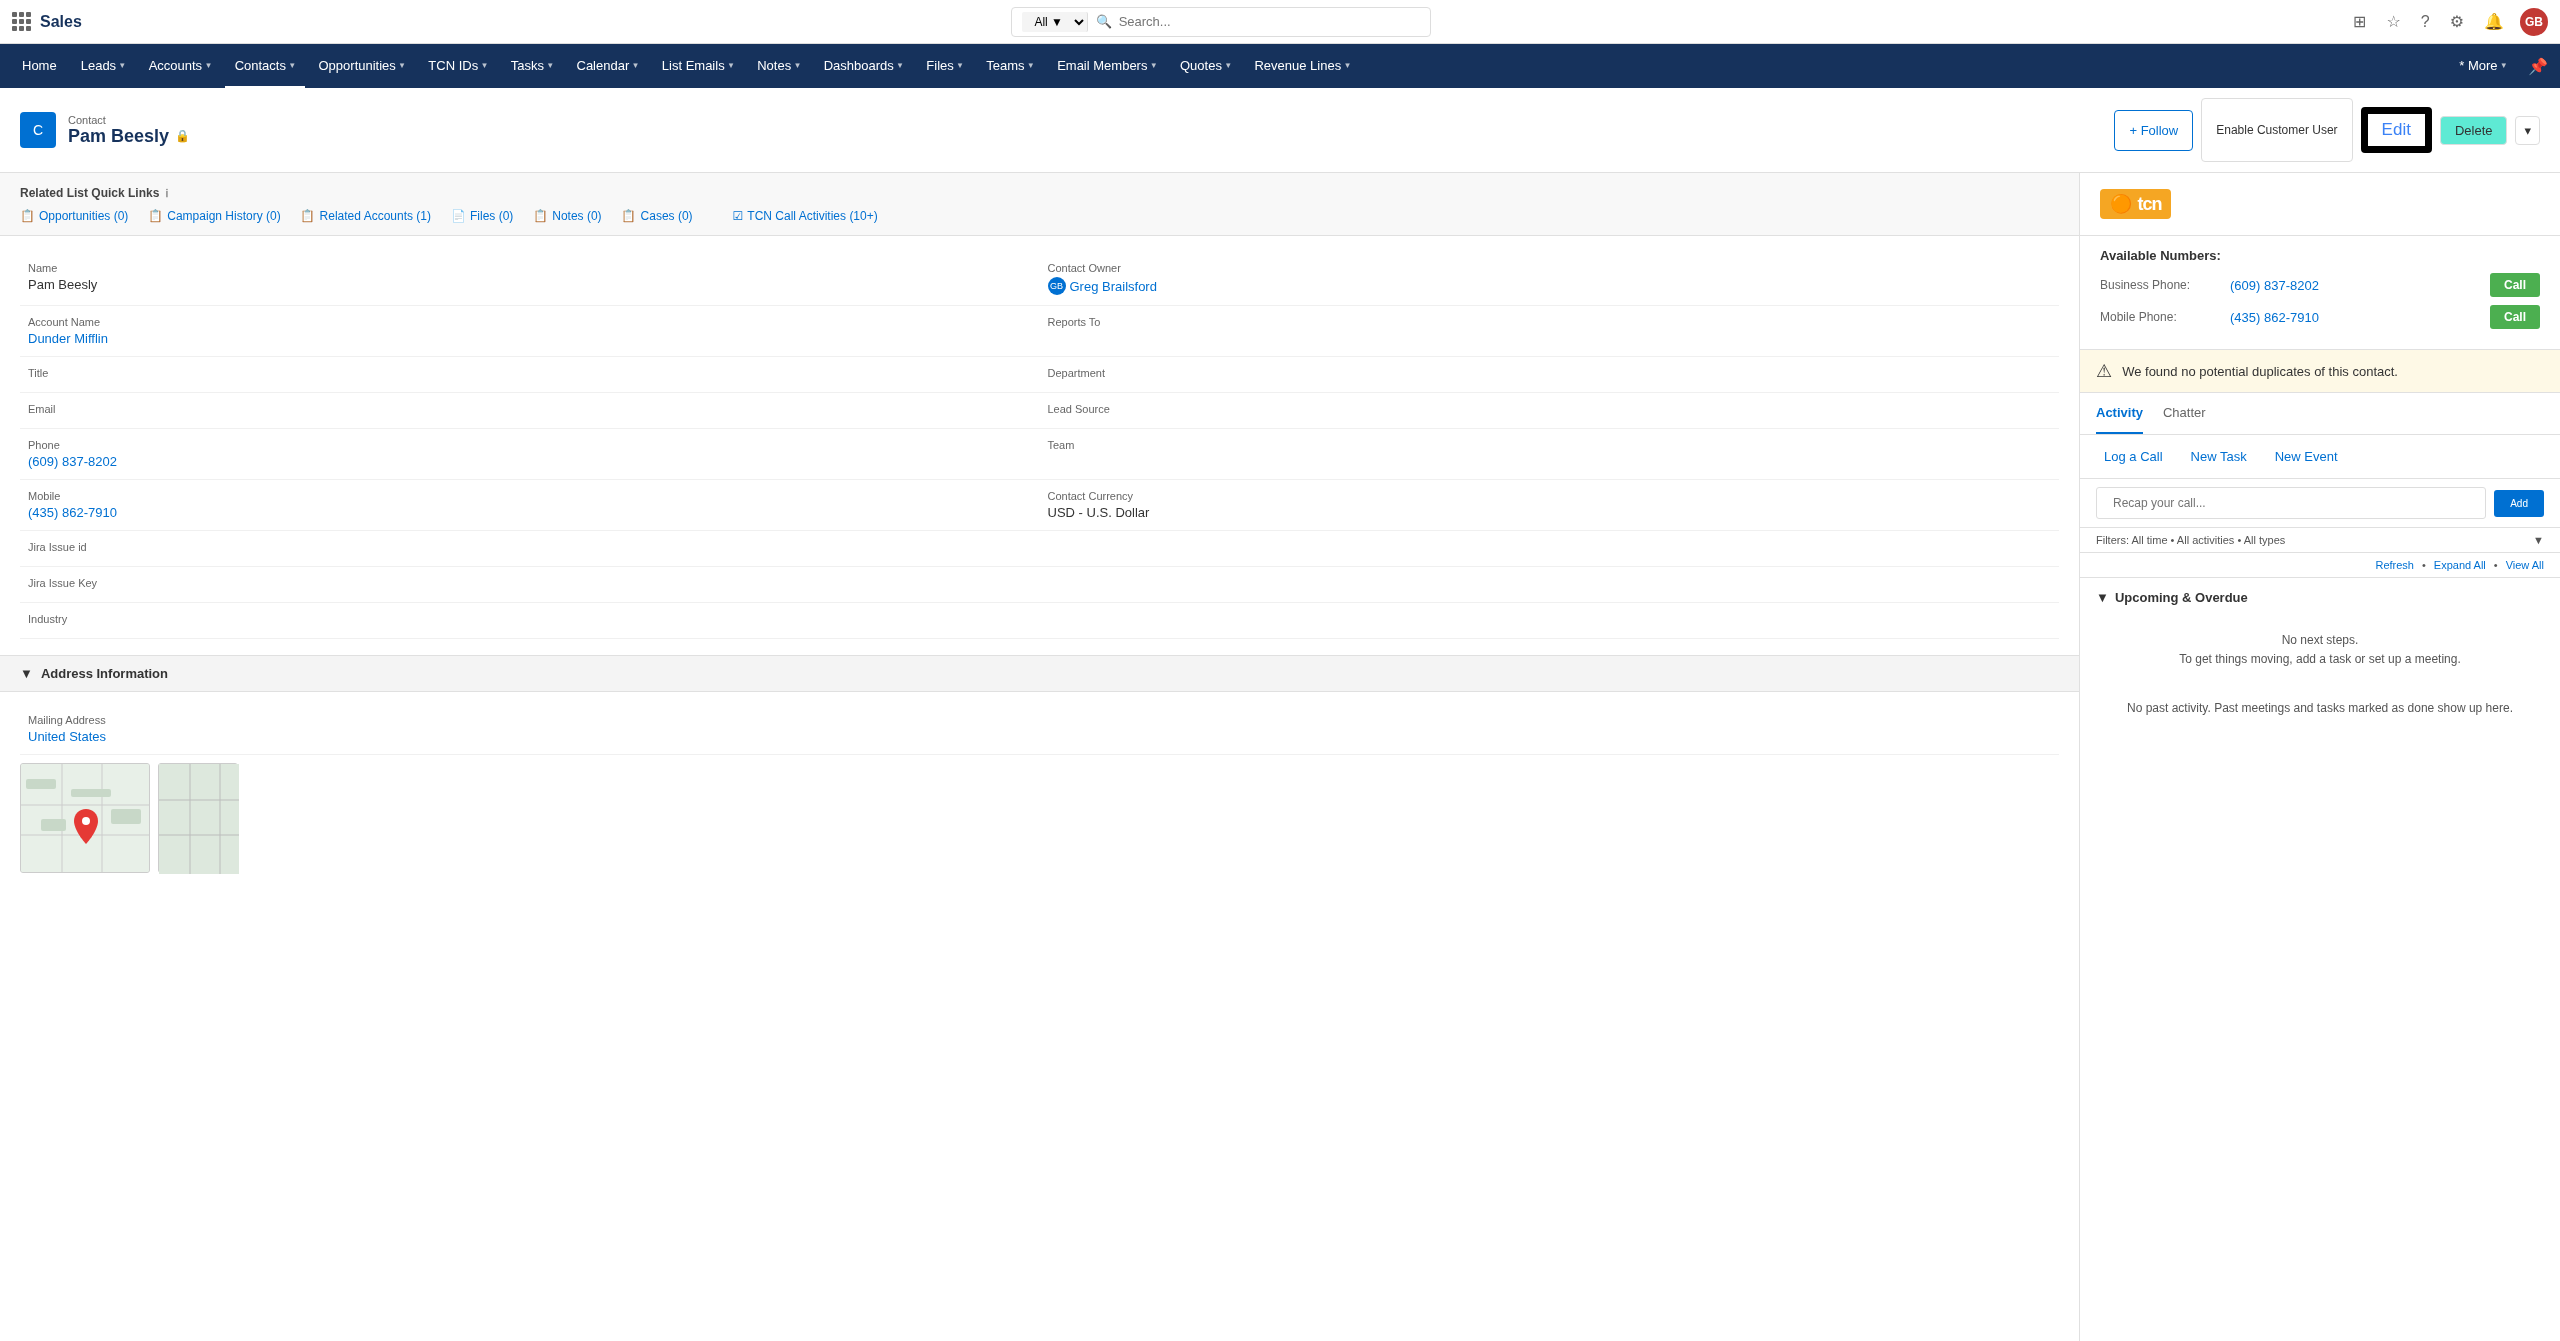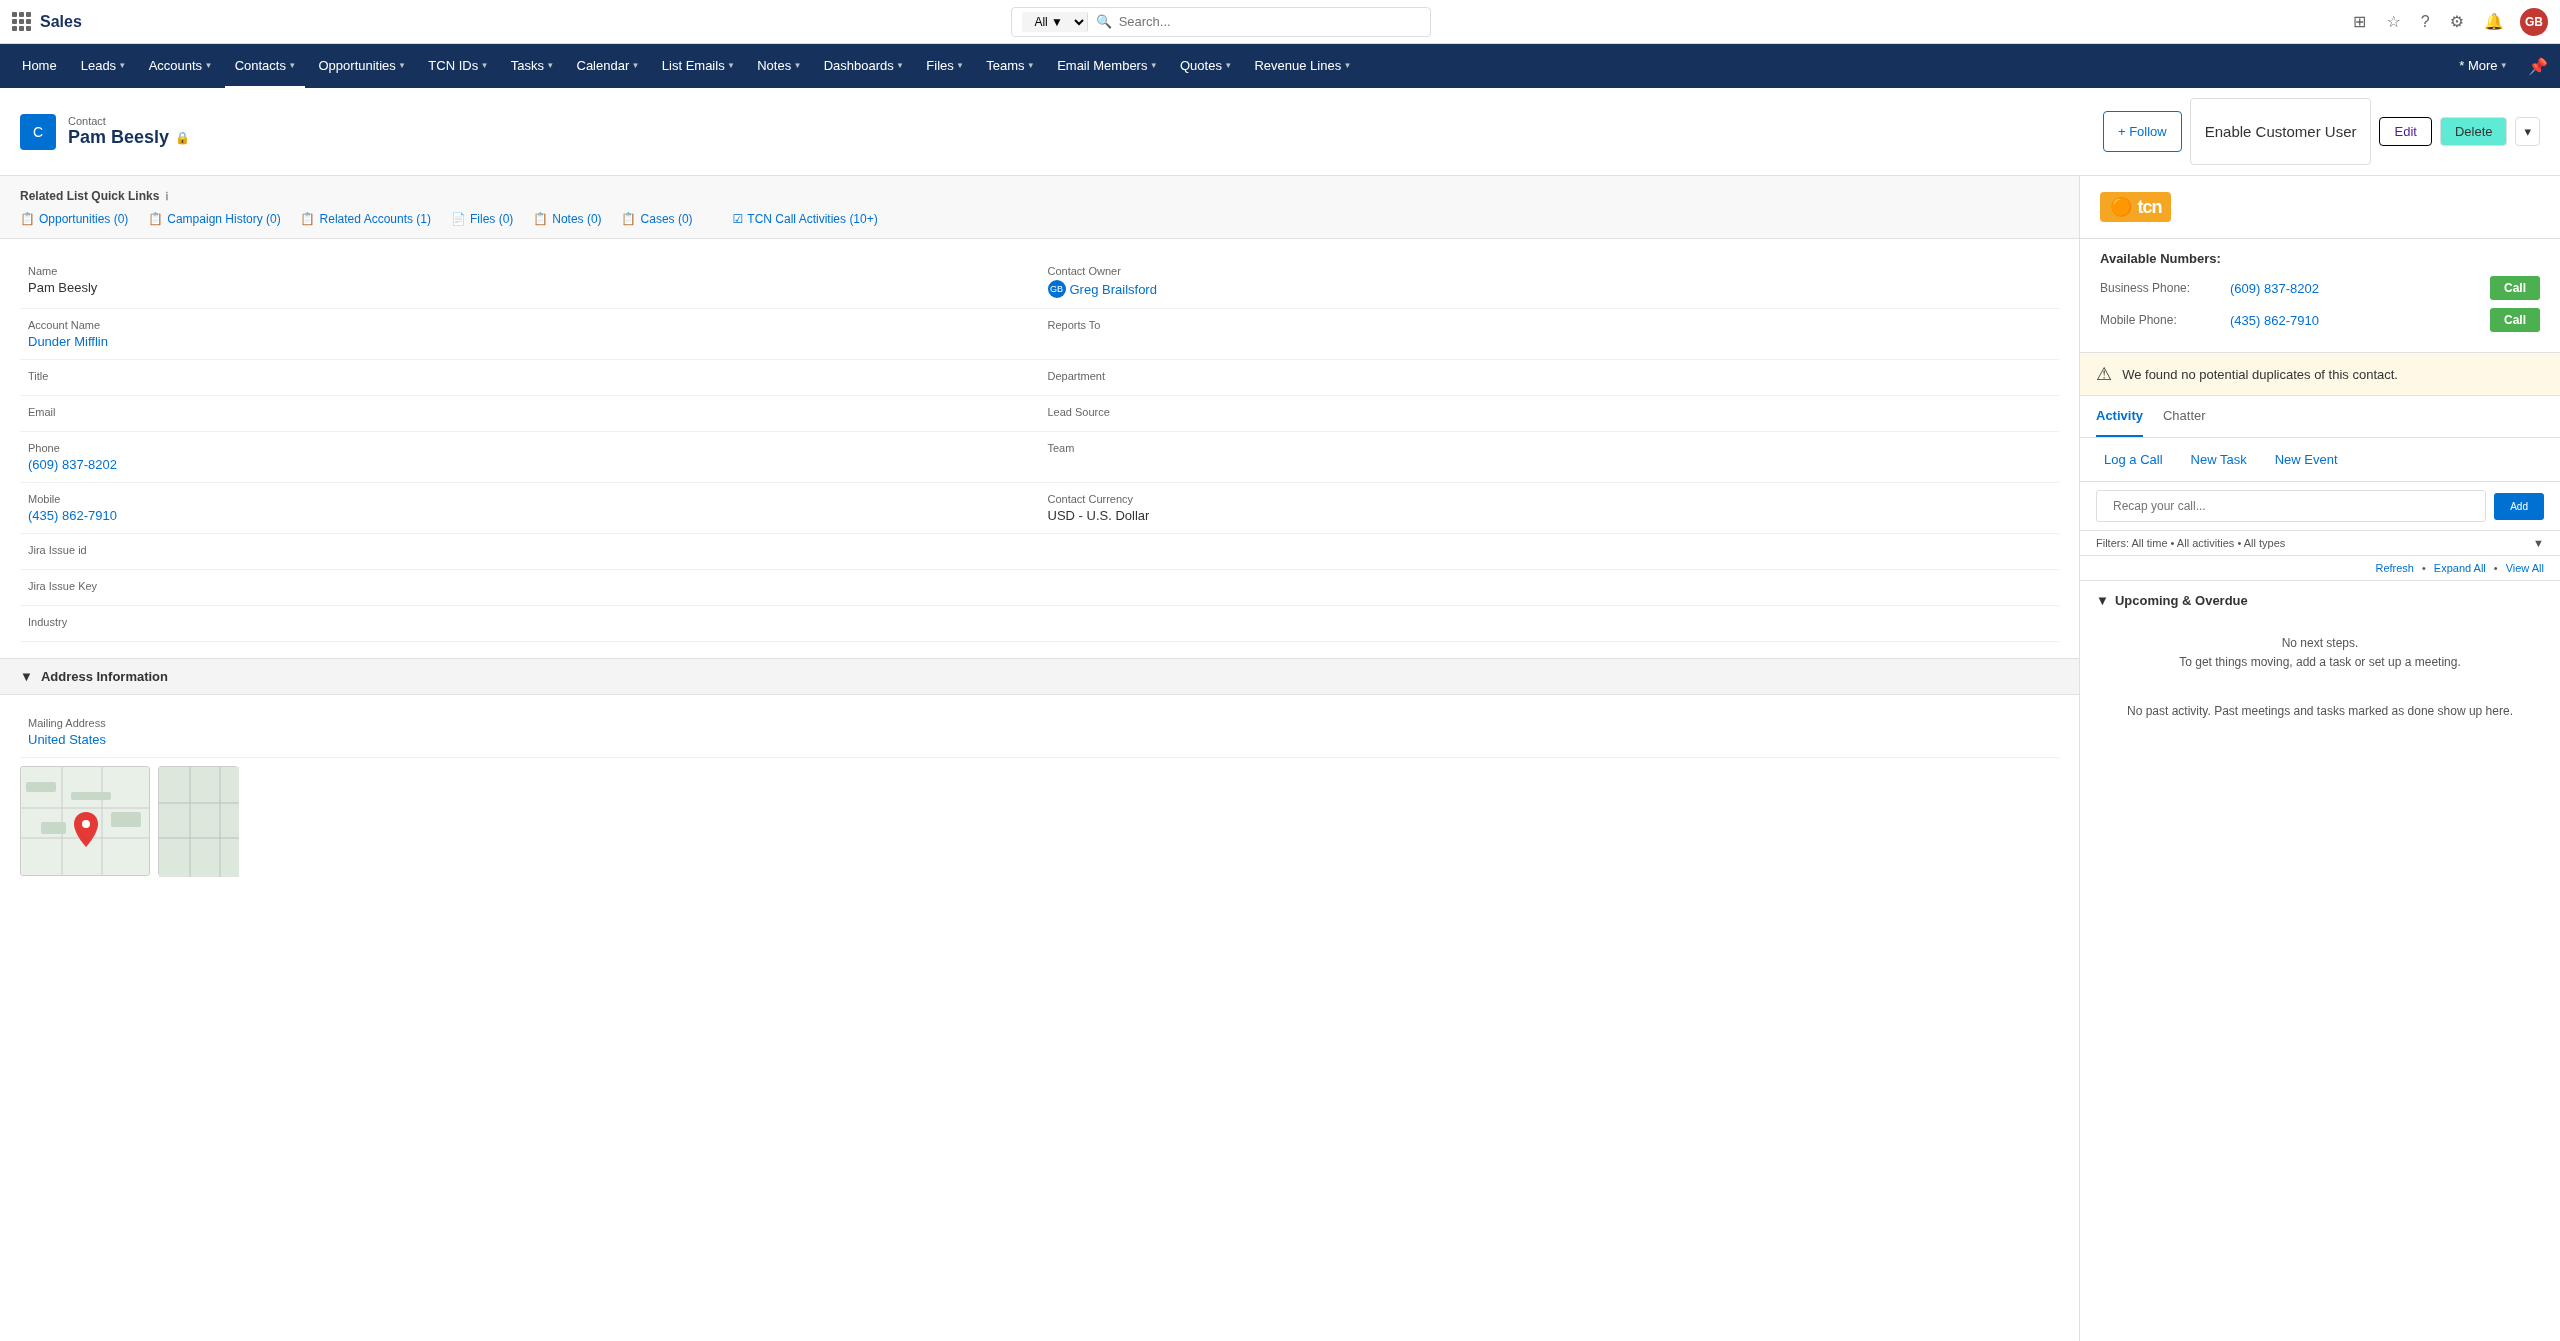--- a/index.html
+++ b/index.html
@@ -27,22 +27,22 @@
     .nav-pin { color: #fff; font-size: 16px; margin-left: 8px; }
 
     
     .record-header { background: #fff; border-bottom: 1px solid #e0e0e0; padding: 10px 20px; display: flex; align-items: center; justify-content: space-between; }
     .record-header-left { display: flex; align-items: center; gap: 12px; }
     .record-icon { width: 36px; height: 36px; background: #0070d2; border-radius: 4px; display: flex; align-items: center; justify-content: center; color: #fff; font-size: 14px; }
     .record-type { font-size: 11px; color: #666; }
     .record-name { font-size: 18px; font-weight: 700; color: #16325c; display: flex; align-items: center; gap: 6px; }
     .record-actions { display: flex; gap: 8px; align-items: center; }
     .btn-follow { background: #fff; border: 1px solid #0070d2; color: #0070d2; padding: 12px 14px; border-radius: 4px; cursor: pointer; font-size: 13px; }
-    .btn-enable { background: #fff; border: 1px solid #ddd; color: #333; padding: 24px 14px; border-radius: 4px; cursor: pointer; font-size: 15px; }
-    .btn-edit { background: #fff; border: 1px solid #000000; color: #4c1d95; padding: 6px 14px; border-radius: 4px; cursor: pointer; font-size: 13px; }
+    .btn-enable { background: #fff; border: 1px solid #ddd; color: #333; padding: 24px 14px; border-radius: 4px; cursor: pointer; font-size: 12px; }
+    .btn-edit { background: #fff; border: 7px solid #000000; color: #3b82f6; padding: 6px 14px; border-radius: 4px; cursor: pointer; font-size: 17px; }
     .btn-delete { background: #5eead4; border: 1px solid #ddd; color: #333; padding: 6px 14px; border-radius: 4px; cursor: pointer; font-size: 13px; }
     .btn-chevron { background: #fff; border: 1px solid #ddd; color: #333; padding: 6px 8px; border-radius: 4px; cursor: pointer; font-size: 13px; }
 
     
     .main-layout { display: flex; gap: 0; min-height: calc(100vh - 88px); }
     .left-panel { flex: 1; background: #fff; border-right: 1px solid #e0e0e0; overflow-y: auto; }
     .right-panel { width: 480px; background: #fff; overflow-y: auto; }
 
     
     .quick-links { padding: 12px 20px; border-bottom: 1px solid #e0e0e0; background: #f8f8f8; }

